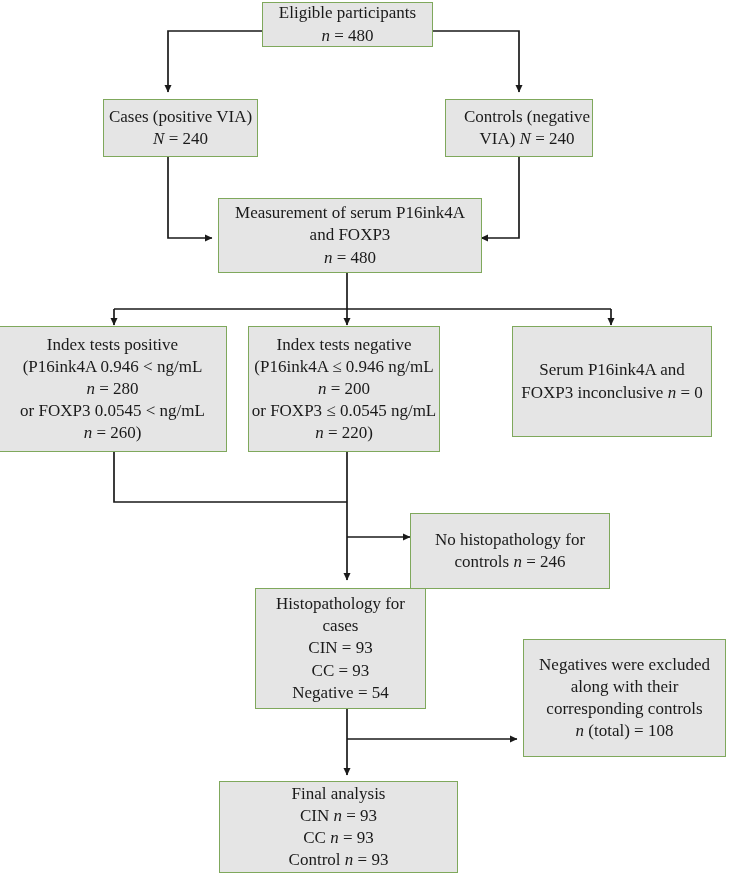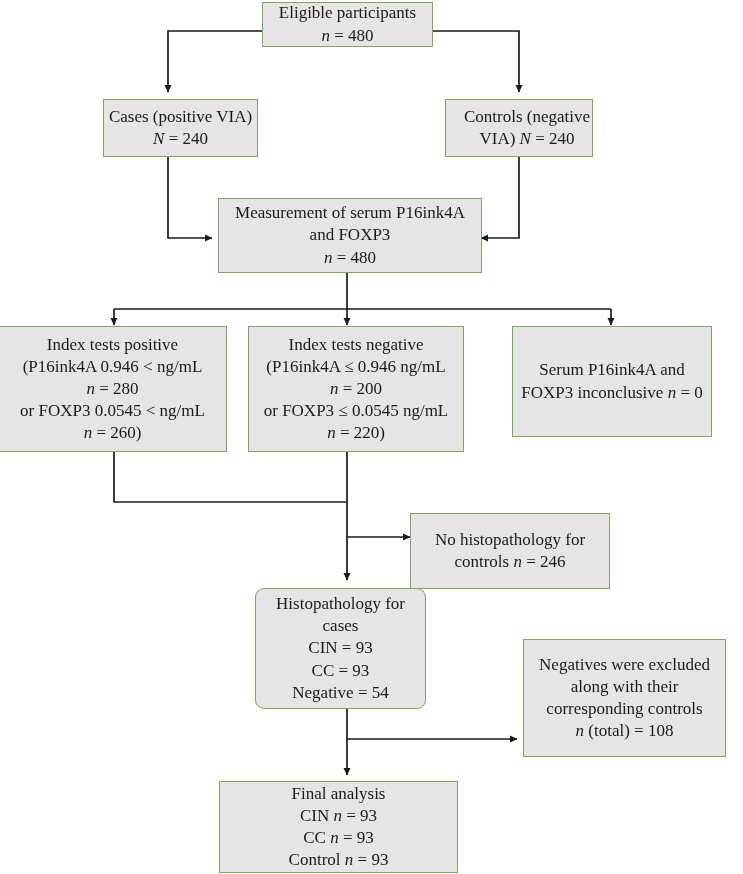--- a/index.html
+++ b/index.html
@@ -108,39 +108,39 @@
   </div>
 
   <div class="node" style="left:-2px; top:326px; width:229px; height:126px;">
     <span class="ln">Index tests positive</span>
     <span class="ln">(P16ink4A 0.946 &lt; ng/mL</span>
     <span class="ln"><i class="v">n</i> = 280</span>
     <span class="ln">or FOXP3 0.0545 &lt; ng/mL</span>
     <span class="ln"><i class="v">n</i> = 260)</span>
   </div>
 
-  <div class="node" style="left:248px; top:326px; width:216px; height:126px;">
+  <div class="node" style="left:248px; top:326px; width:192px; height:126px;">
     <span class="ln">Index tests negative</span>
     <span class="ln">(P16ink4A ≤ 0.946 ng/mL</span>
     <span class="ln"><i class="v">n</i> = 200</span>
     <span class="ln">or FOXP3 ≤ 0.0545 ng/mL</span>
     <span class="ln"><i class="v">n</i> = 220)</span>
   </div>
 
   <div class="node" style="left:512px; top:326px; width:200px; height:111px;">
     <span class="ln">Serum P16ink4A and</span>
     <span class="ln">FOXP3 inconclusive <i class="v">n</i> = 0</span>
   </div>
 
   <div class="node" style="left:410px; top:513px; width:200px; height:76px;">
     <span class="ln">No histopathology for</span>
     <span class="ln">controls <i class="v">n</i> = 246</span>
   </div>
 
-  <div class="node" style="left:255px; top:588px; width:171px; height:121px;border-radius:9px;">
+  <div class="node" style="left:255px; top:588px; width:171px; height:121px;">
     <span class="ln">Histopathology for</span>
     <span class="ln">cases</span>
     <span class="ln">CIN = 93</span>
     <span class="ln">CC = 93</span>
     <span class="ln">Negative = 54</span>
   </div>
 
   <div class="node" style="left:523px; top:639px; width:203px; height:118px;">
     <span class="ln">Negatives were excluded</span>
     <span class="ln">along with their</span>

